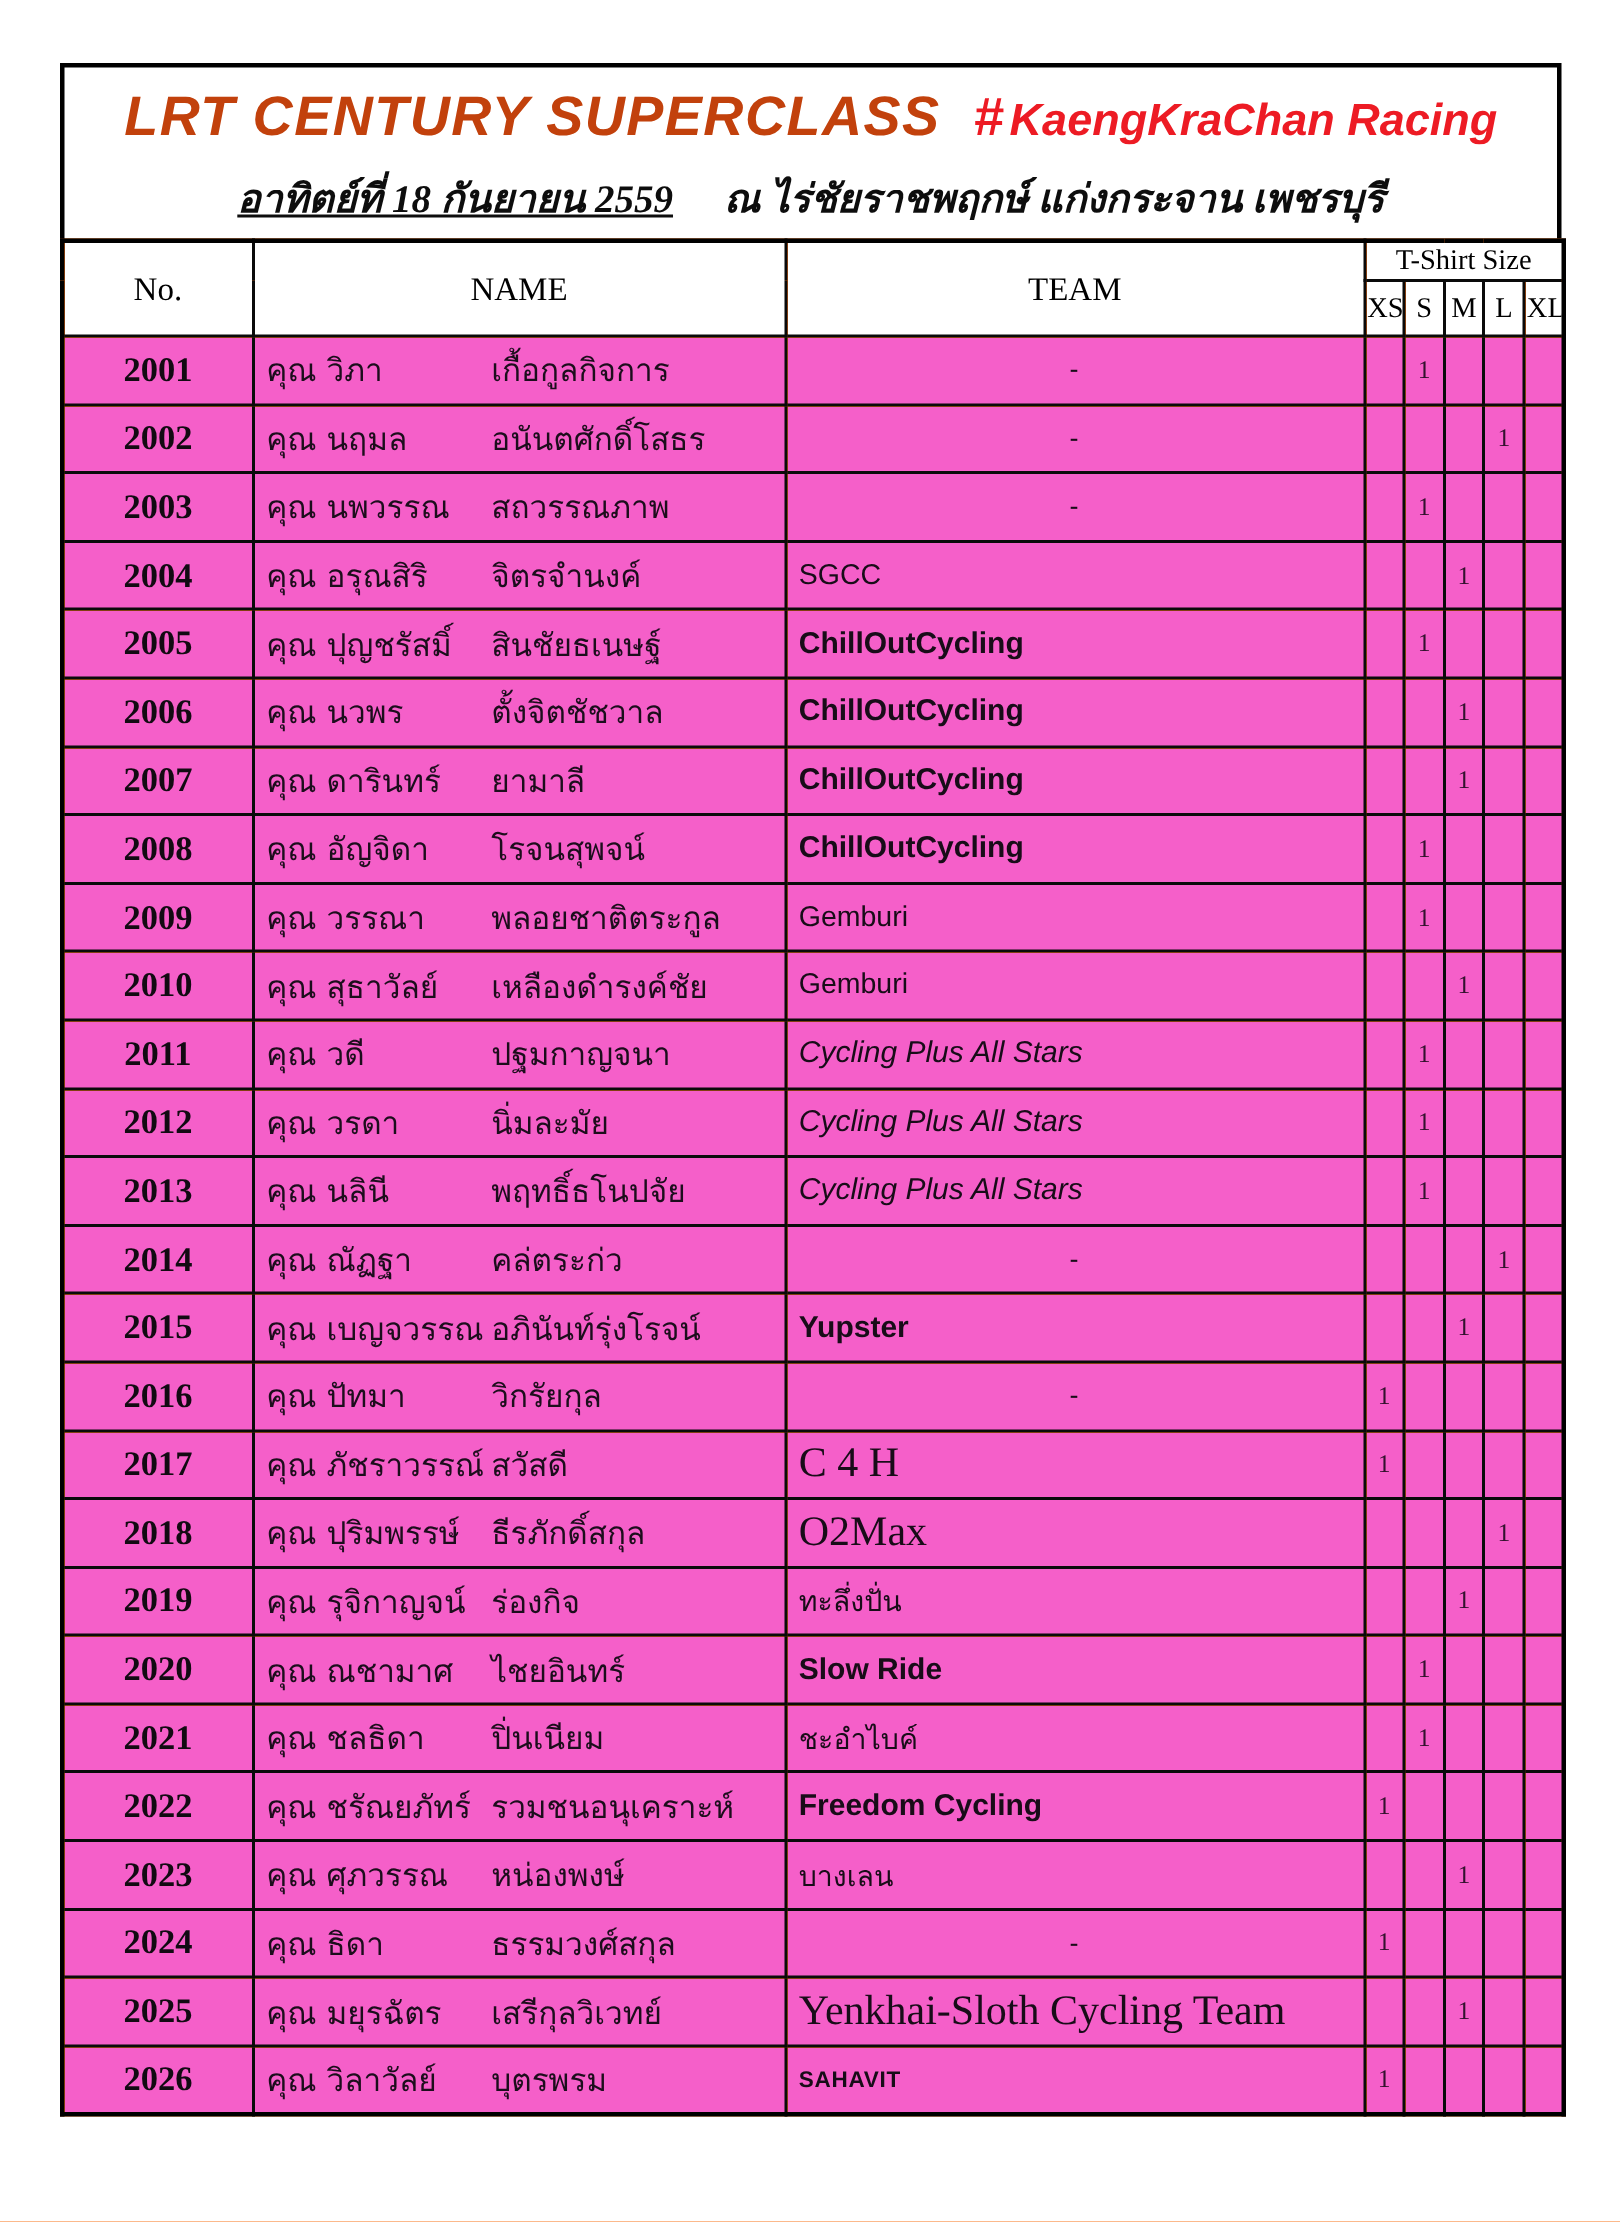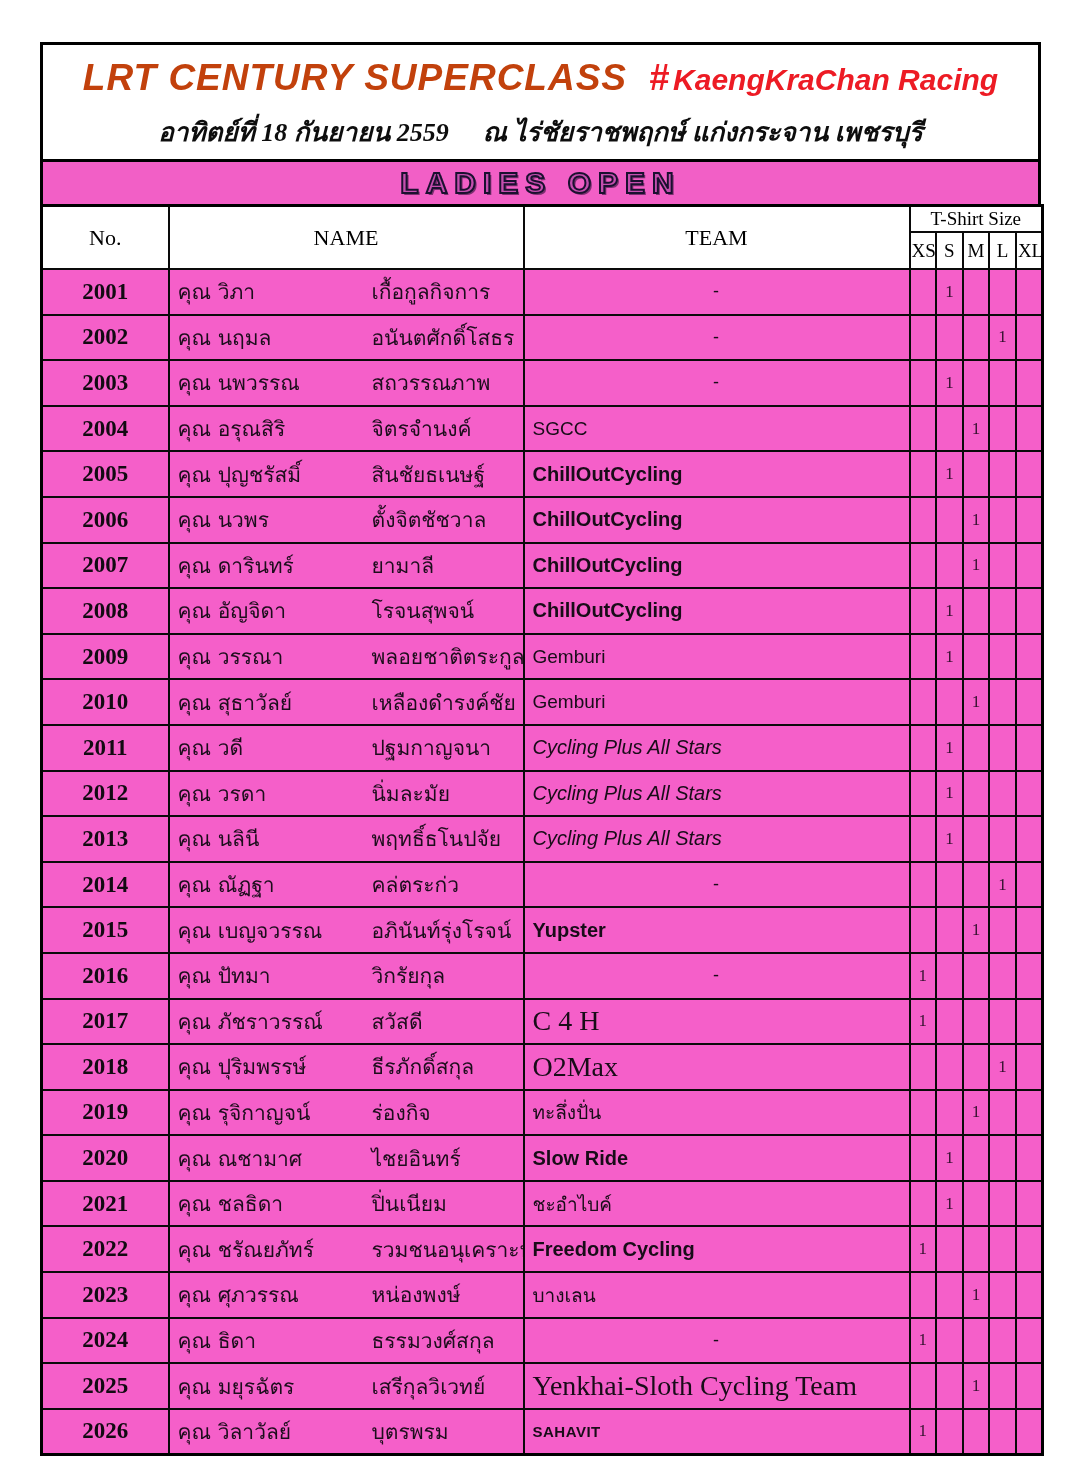--- a/index.html
+++ b/index.html
@@ -13,21 +13,21 @@
   .title-box{
     border:3px solid #000;background:#fff;height:120px;box-sizing:border-box;
     text-align:center;
   }
   .title-line{margin-top:12px;font-style:italic;font-weight:bold;white-space:nowrap;}
   .title-blue{color:#c2410c;font-size:37px;letter-spacing:1px;}
   .title-hash{color:#ED1B24;font-size:36px;margin-left:22px;}
   .title-red{color:#ED1B24;font-size:30px;margin-left:4px;text-align:center;}
   .subtitle-line{margin-top:12px;font-weight:bold;font-style:italic;font-size:26px;color:#0d0d0d;
     font-family:"Liberation Serif",serif;white-space:nowrap;}
-  .subtitle-left{margin-right:34px;}
+  .subtitle-left{margin-right:34px;text-decoration:underline;}
 
   
   .banner{
     border:3px solid #000;border-top:none;background:#F25FC6;height:45px;box-sizing:border-box;
     display:flex;align-items:center;justify-content:center;
   }
   .banner-text{
     font-weight:bold;font-size:30px;letter-spacing:7px;color:#c44fae;
     -webkit-text-stroke:2px #1b1030;
     text-shadow:2px 2px 0 rgba(25,10,40,.55);
@@ -40,21 +40,21 @@
   thead th{background:#fff;font-family:"Liberation Serif",serif;font-weight:normal;color:#000;}
   .h-main{font-size:22px;height:48px;}
   .h-size-group{font-size:19px;}
   .h-size{font-size:19px;height:37px;}
   tbody td{background:#F55FC9;height:45.6px;}
   .no-cell{
     text-align:center;font-family:"Liberation Serif",serif;font-weight:bold;
     font-size:23px;color:#120a12;
   }
   .name-cell{padding:0 0 0 8px;}
-  .name-wrap{display:flex;align-items:center;height:100%;gap:44px;}
+  .name-wrap{display:flex;align-items:center;height:100%;}
   .given{width:150px;flex:0 0 150px;}
   .given,.surname{
     font-family:"DejaVu Serif",serif;font-size:21px;color:#1c0d1c;white-space:nowrap;
   }
   .team-cell{padding-left:8px;color:#180c18;}
   .team-dash{text-align:center;padding-left:0;font-size:18px;}
   .team-plain{font-size:19px;}
   .team-bold{font-size:20px;font-weight:bold;}
   .team-italic{font-size:20px;font-style:italic;}
   .team-serif{font-family:"Liberation Serif",serif;font-size:28px;margin-top:35px;}
@@ -70,23 +70,20 @@
 
   <div class="title-box">
     <div class="title-line">
       <span class="title-blue">LRT CENTURY SUPERCLASS</span><span class="title-hash">#</span><span class="title-red">KaengKraChan Racing</span>
     </div>
     <div class="subtitle-line">
       <span class="subtitle-left">อาทิตย์ที่ 18 กันยายน 2559</span><span class="subtitle-right">ณ ไร่ชัยราชพฤกษ์  แก่งกระจาน  เพชรบุรี</span>
     </div>
   </div>
 
-  <div class="banner">
-    <span class="banner-text">LADIES OPEN</span>
-  </div>
 
   <table>
     <colgroup>
       <col style="width:127px">
         <col style="width:355px">
         <col style="width:386px">
       <col style="width:26.6px">
         <col style="width:26.6px">
         <col style="width:26.6px">
         <col style="width:26.6px">

